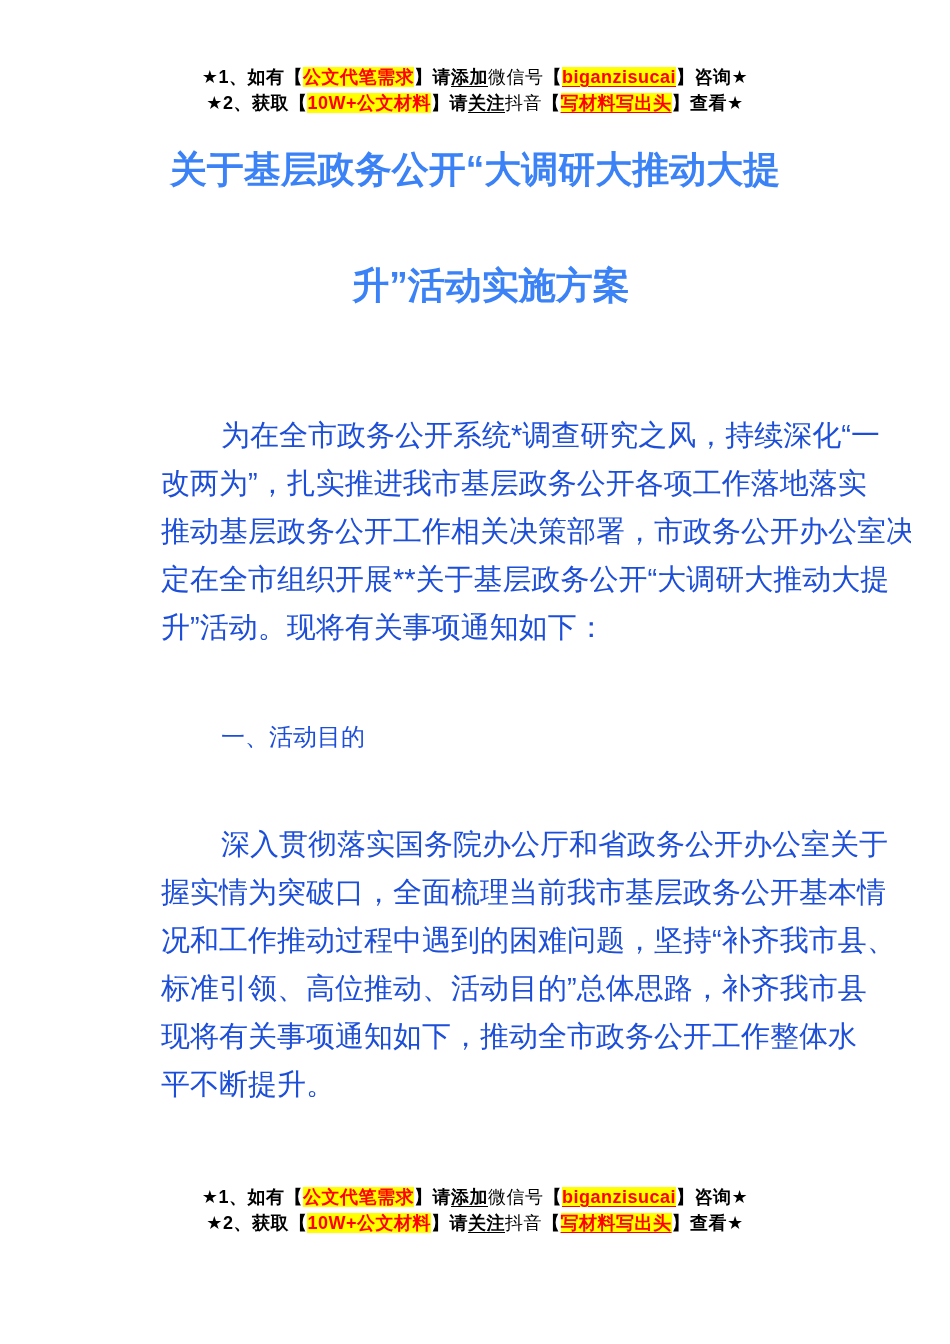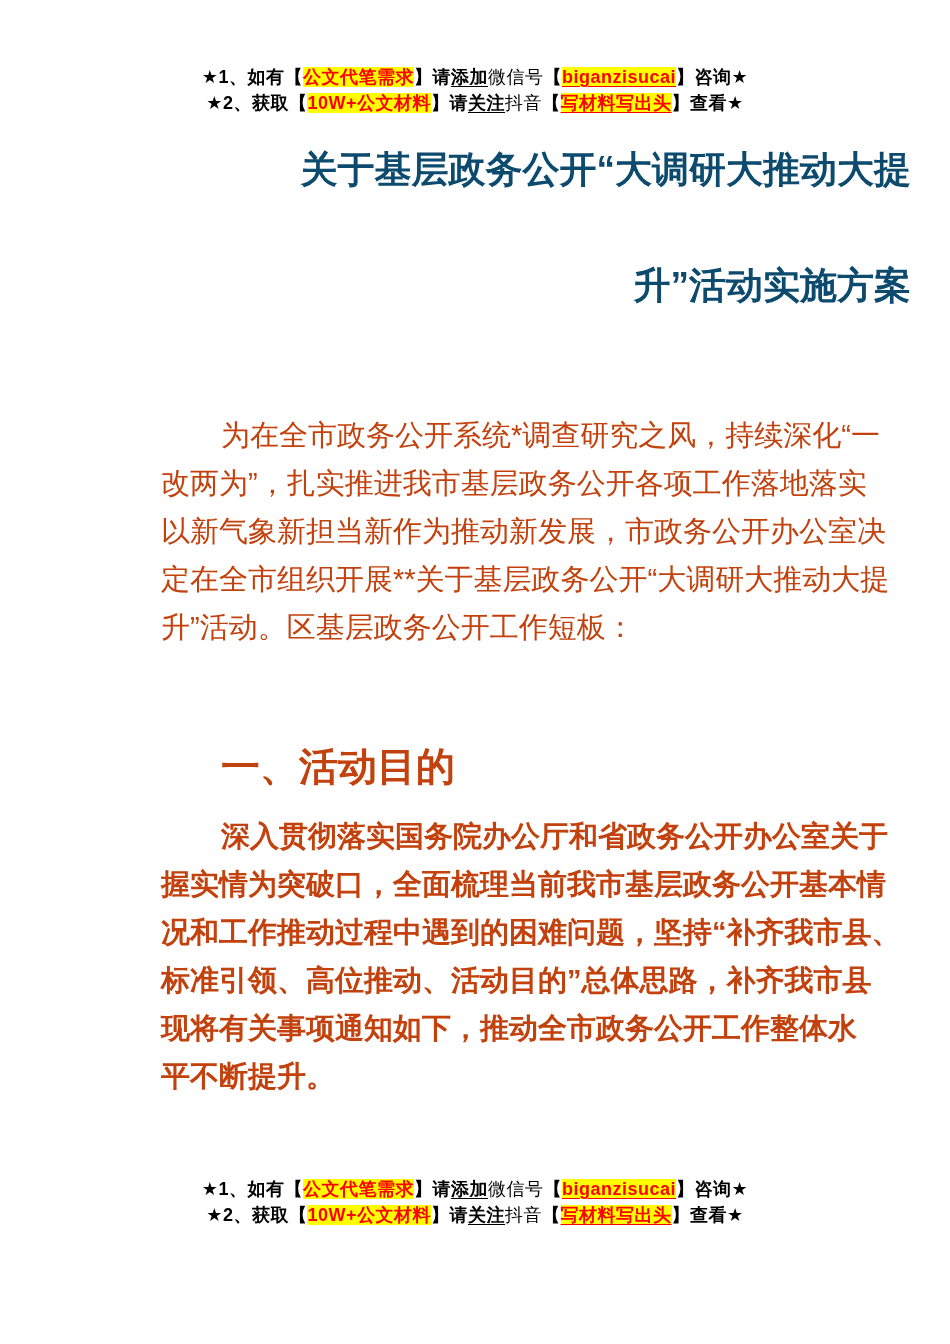--- a/index.html
+++ b/index.html
@@ -37,47 +37,47 @@
     text-decoration: underline;
     text-underline-offset: 3px;
   }
   .u {
     text-decoration: underline;
     text-underline-offset: 3px;
   }
   .reg { font-weight: normal; }
   
   .doc-title {
-    text-align: right;
+    text-align: center;
     font-size: 37px;
     font-weight: bold;
-    color: #0c4a6e;
+    color: #3b82f6;
   }
   .title-line1 { margin-top: 24px; line-height: 60px; }
   .title-line2 { margin-top: 56px; line-height: 60px; margin-left: 32px; }
   
   .content {
     margin-top: 95px;
     padding-left: 122px;
     padding-right: 50px;
     font-size: 29px;
     line-height: 48px;
-    color: #c2410c;
+    color: #1d4ed8;
   }
   .bodyline { white-space: nowrap; }
   .indent { padding-left: 60px; }
   .section-heading {
-    margin-top: 92px;
+    margin-top: 62px;
     padding-left: 60px;
-    font-size: 39px;
+    font-size: 24px;
     line-height: 48px;
-    font-weight: bold;
+    font-weight: normal;
     white-space: nowrap;
   }
-  .para2 { margin-top: 21px; font-weight: bold; }
+  .para2 { margin-top: 59px; }
 </style>
 </head>
 <body>
 
 <div class="page">
 
   <div class="promo promo-top">
     <div class="promo-line">
       <span>★1、如有【</span><span class="hl">公文代笔需求</span><span>】请</span><span class="u">添加</span><span class="reg">微信号</span><span>【</span><span class="hl-u">biganzisucai</span><span>】咨询★</span>
     </div>
@@ -89,23 +89,23 @@
   <h1 class="doc-title">
     <div class="title-line1">关于基层政务公开“大调研大推动大提</div>
     <div class="title-line2">升”活动实施方案</div>
   </h1>
 
   <div class="content">
 
     <div class="para para1">
       <div class="bodyline indent">为在全市政务公开系统*调查研究之风，持续深化“一</div>
       <div class="bodyline">改两为”，扎实推进我市基层政务公开各项工作落地落实</div>
-      <div class="bodyline">以新气象新担当新作为推动新发展，市政务公开办公室决</div>
+      <div class="bodyline">推动基层政务公开工作相关决策部署，市政务公开办公室决</div>
       <div class="bodyline">定在全市组织开展**关于基层政务公开“大调研大推动大提</div>
-      <div class="bodyline">升”活动。区基层政务公开工作短板：</div>
+      <div class="bodyline">升”活动。现将有关事项通知如下：</div>
     </div>
 
     <h2 class="section-heading">一、活动目的</h2>
 
     <div class="para para2">
       <div class="bodyline indent">深入贯彻落实国务院办公厅和省政务公开办公室关于</div>
       <div class="bodyline">握实情为突破口，全面梳理当前我市基层政务公开基本情</div>
       <div class="bodyline">况和工作推动过程中遇到的困难问题，坚持“补齐我市县、</div>
       <div class="bodyline">标准引领、高位推动、活动目的”总体思路，补齐我市县</div>
       <div class="bodyline">现将有关事项通知如下，推动全市政务公开工作整体水</div>

